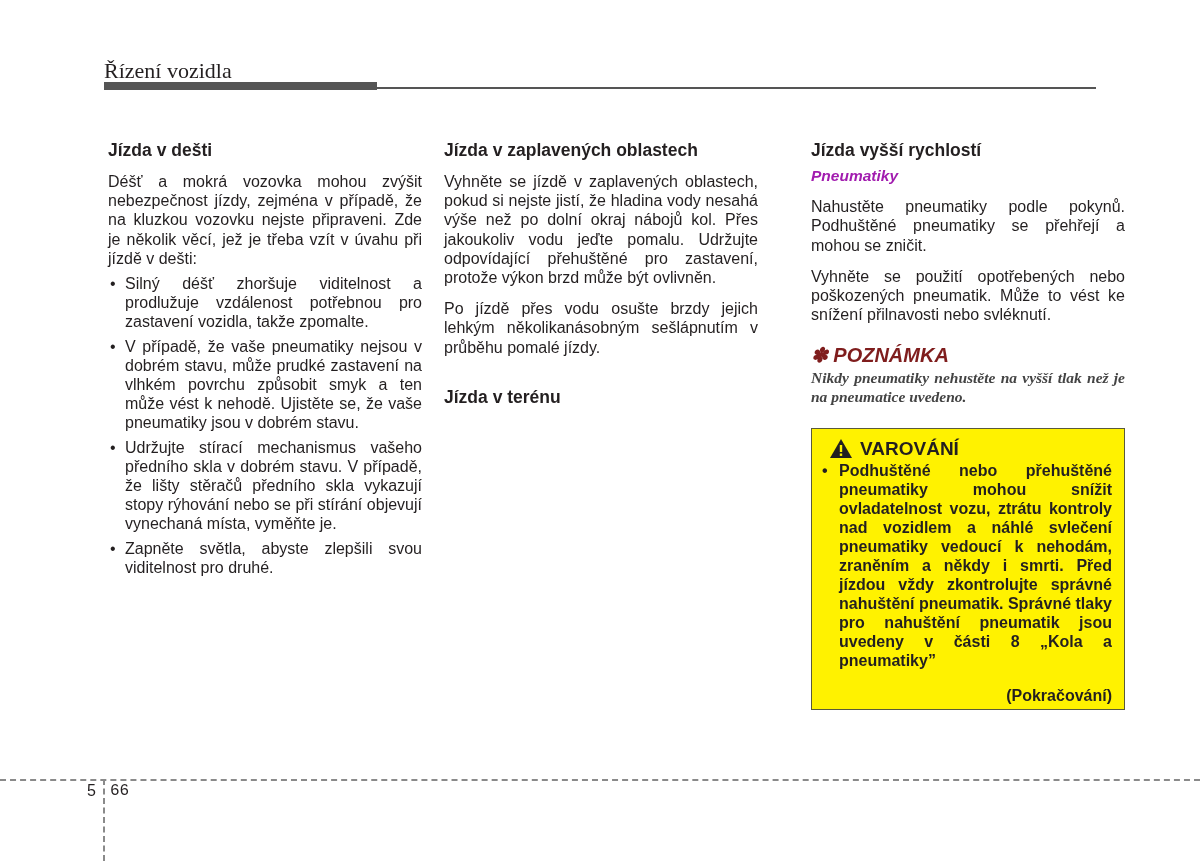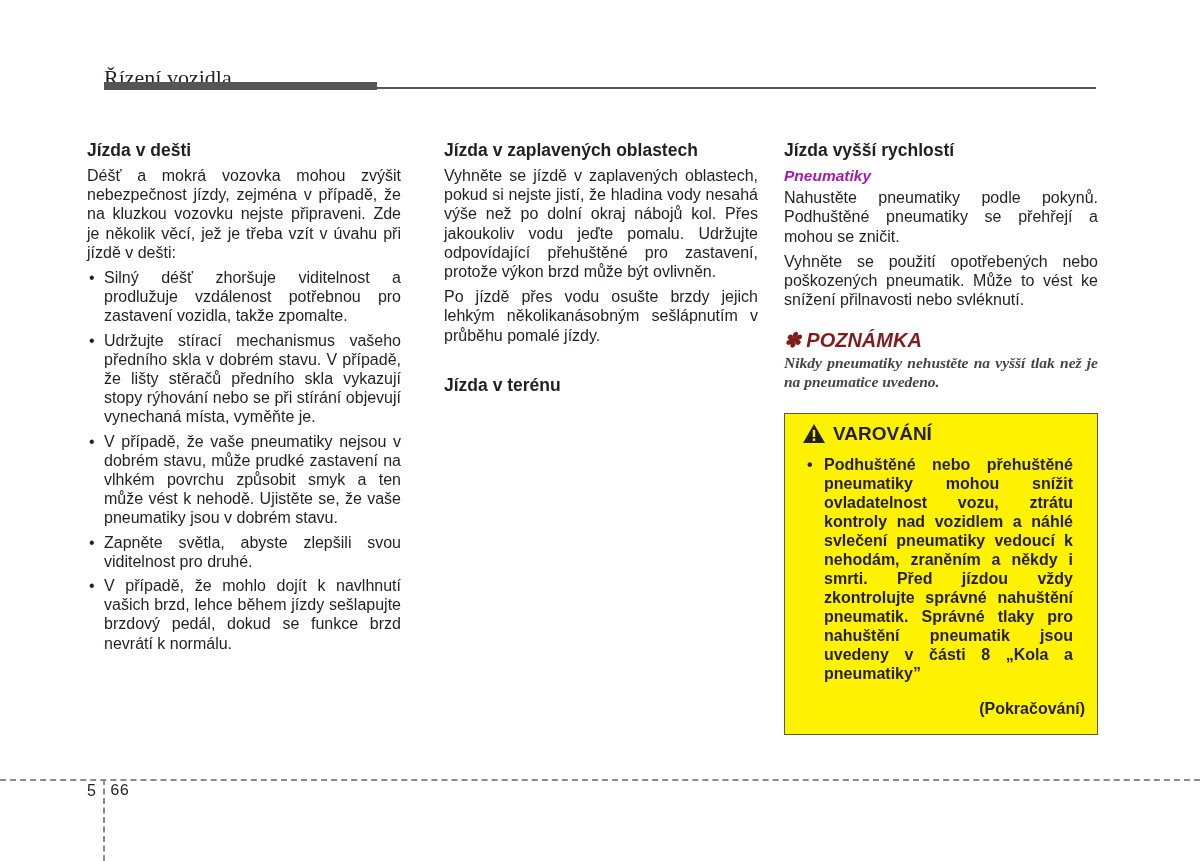--- a/index.html
+++ b/index.html
@@ -1,58 +1,57 @@
 <!DOCTYPE html>
 <html><head>
   <meta charset="utf-8">
   <style>
     html, body { margin:0; padding:0; background:#ffffff; }
     body { width:1200px; height:861px; position:relative; overflow:hidden; color:#231f20; }
-    .header-title { position:absolute; left:104px; top:65px; font-family:"Liberation Serif", serif; font-size:22px; color:#231f20; }
+    .header-title { position:absolute; left:104px; top:58px; font-family:"Liberation Serif", serif; font-size:22px; color:#231f20; }
     .header-bar-thick { position:absolute; left:104px; top:82px; width:273px; height:8px; background:#555555; }
     .header-bar-thin { position:absolute; left:377px; top:87px; width:719px; height:2px; background:#555555; }
     .col { position:absolute; top:138px; width:314px; font-family:"Liberation Sans", sans-serif; font-size:16px; line-height:19.2px; color:#231f20; }
-    .col1 { left:87px; }
+    .col1 { left:108px; }
     .col2 { left:444px; }
-    .col3 { left:784px; }
+    .col3 { left:811px; }
     h2 { font-family:"Liberation Sans", sans-serif; font-weight:bold; font-size:17.5px; margin:2px 0 6px 0; line-height:20px; }
-    p { margin:0 0 6px 0; text-align:justify; }
+    p { margin:12px 0 6px 0; text-align:justify; }
     ul { list-style:none; padding:0; margin:0; }
     li { position:relative; padding-left:17px; margin-bottom:5px; text-align:justify; }
     li::before { content:"•"; position:absolute; left:2px; top:0; }
     .spacer-lg { height:22px; }
     .subhead { font-style:italic; font-weight:bold; color:#a21caf; font-size:15.5px; margin:0 0 3px 0; }
     .note-title { font-weight:bold; color:#7f1d1d; font-size:20px; margin:22px 0 2px 0;font-style:italic; }
     .note-body { font-family:"Liberation Serif", serif; font-weight:bold; color:#444444; font-size:15.5px; line-height:19px; text-align:justify; margin:0;font-style:italic; }
-    .warning { margin-top:22px; background:#fff200; border:1.5px solid #5a5a3a; padding:10px 12px 16px 8px; width:292px; }
+    .warning { margin-top:22px; background:#fff200; border:1.5px solid #5a5a3a; padding:10px 12px 4px 8px; width:292px; }
     .warn-title { font-weight:bold; font-size:19px; margin:0 0 3px 10px; display:flex; align-items:center; }
     .warn-title svg { margin-right:8px; }
-    .warning li { font-weight:bold; margin:12px; line-height:19px; padding-left:19px; }
+    .warning li { font-weight:bold; margin:0; line-height:19px; padding-left:19px; }
     .warn-cont { text-align:right; font-weight:bold; margin-top:16px; }
     .footer-dash-h { position:absolute; left:0; top:779px; width:1200px; border-top:2px dashed #8a8a8a; }
     .footer-dash-v { position:absolute; left:103px; top:779px; height:82px; border-left:2px dashed #8a8a8a; }
     .page-chapter { position:absolute; left:87px; top:782px; font-family:"Liberation Sans", sans-serif; font-size:16px; }
     .page-number { position:absolute; left:110px; top:782px; font-family:Liberation Mono, monospace; font-size:16px; }
   </style>
 </head>
 <body>
 
 <div class="header-title">Řízení vozidla</div>
 <div class="header-bar-thick"></div>
 <div class="header-bar-thin"></div>
 
 <div class="col col1">
   <h2>Jízda v dešti</h2>
   <p>Déšť a mokrá vozovka mohou zvýšit nebezpečnost jízdy, zejména v případě, že na kluzkou vozovku nejste připraveni. Zde je několik věcí, jež je třeba vzít v úvahu při jízdě v dešti:</p>
   <ul>
     <li>Silný déšť zhoršuje viditelnost a prodlužuje vzdálenost potřebnou pro zastavení vozidla, takže zpomalte.</li>
+    <li>V případě, že vaše pneumatiky nejsou v dobrém stavu, může prudké zastavení na vlhkém povrchu způsobit smyk a ten může vést k nehodě. Ujistěte se, že vaše pneumatiky jsou v dobrém stavu.</li>
     <li>Udržujte stírací mechanismus vašeho předního skla v dobrém stavu. V případě, že lišty stěračů předního skla vykazují stopy rýhování nebo se při stírání objevují vynechaná místa, vyměňte je.</li>
-    <li>V případě, že vaše pneumatiky nejsou v dobrém stavu, může prudké zastavení na vlhkém povrchu způsobit smyk a ten může vést k nehodě. Ujistěte se, že vaše pneumatiky jsou v dobrém stavu.</li>
     <li>Zapněte světla, abyste zlepšili svou viditelnost pro druhé.</li>
-    <li>V případě, že mohlo dojít k navlhnutí vašich brzd, lehce během jízdy sešlapujte brzdový pedál, dokud se funkce brzd nevrátí k normálu.</li>
   </ul>
 </div>
 
 <div class="col col2">
   <h2>Jízda v zaplavených oblastech</h2>
   <p>Vyhněte se jízdě v zaplavených oblastech, pokud si nejste jistí, že hladina vody nesahá výše než po dolní okraj nábojů kol. Přes jakoukoliv vodu jeďte pomalu. Udržujte odpovídající přehuštěné pro zastavení, protože výkon brzd může být ovlivněn.</p>
   <p>Po jízdě přes vodu osušte brzdy jejich lehkým několikanásobným sešlápnutím v průběhu pomalé jízdy.</p>
   <div class="spacer-lg"></div>
   <h2>Jízda v terénu</h2>
 </div>

